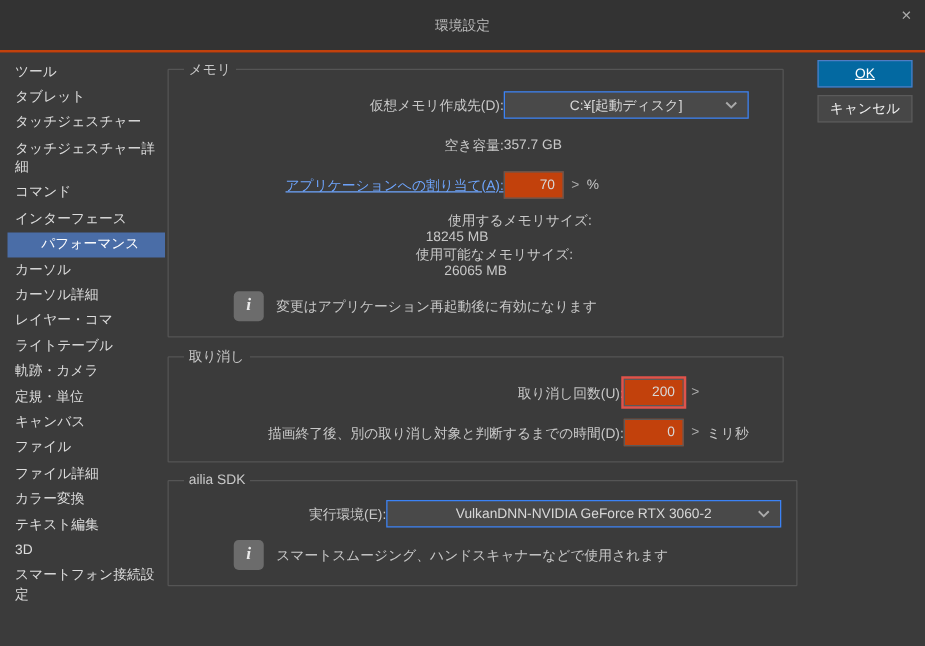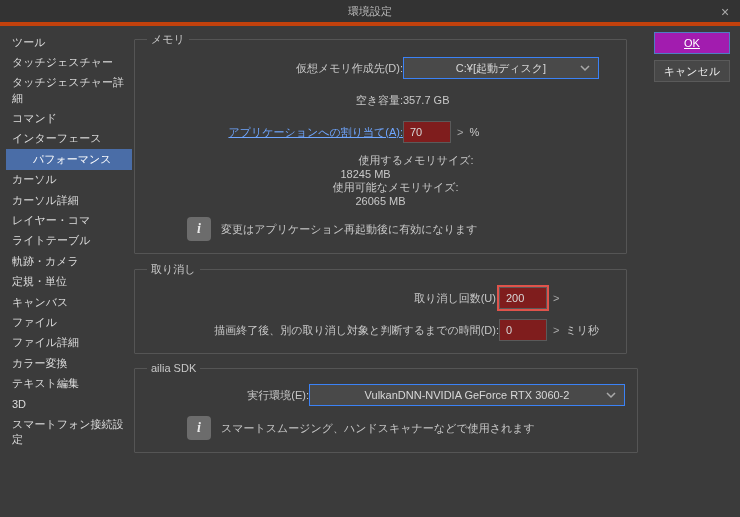--- a/index.html
+++ b/index.html
@@ -6,27 +6,27 @@
   body {
     font-family: "Meiryo", "MS Gothic", sans-serif;
     font-size: 11px;
     color: #c8c8c8;
     background: #333333;
     width: 740px;
     height: 517px;
     overflow: hidden;
   }
   .titlebar {
-    height: 26px;
+    height: 42px;
     background: #333333;
     display: flex;
     align-items: center;
     justify-content: center;
     position: relative;
-    border-bottom: 4px solid #c2410c;
+    border-bottom: 2px solid #c2410c;
   }
   .titlebar .title { color: #bbb; font-size: 11px; }
   .titlebar .close {
     position: absolute;
     right: 6px;
     top: 3px;
     width: 18px; height: 18px;
     display: flex; align-items: center; justify-content: center;
     color: #aaa;
     font-size: 14px;
@@ -72,21 +72,21 @@
     margin-bottom: 6px;
     text-align: center;
     line-height: 20px;
     font-size: 11px;
     color: #eee;
     border: 1px solid #5a5a5a;
     background: #474747;
     cursor: pointer;
   }
   .btn.primary {
-    background: #a21caf;
+    background: #0369a1;
     border-color: #4f7dc4;
     color: #fff;
     text-decoration: underline;
   }
   fieldset {
     border: 1px solid #555;
     border-radius: 1px;
     margin-bottom: 8px;
     padding: 10px 12px 12px 12px;
   }
@@ -124,26 +124,26 @@
     cursor: pointer;
   }
   .select .chev {
     position: absolute;
     right: 8px;
     top: 5px;
   }
   .input {
     height: 22px;
     width: 48px;
-    background: #7f1d1d;
+    background: #c2410c;
     border: 1px solid #5a5a5a;
     color: #d8d8d8;
     padding: 0 6px;
     font-size: 11px;
-    text-align: left;
+    text-align: right;
   }
   .input.highlight {
     outline: 2px solid #e0534b;
     outline-offset: 0;
   }
   .chev-right {
     color: #aaa;
     padding: 0 6px;
     cursor: pointer;
     font-size: 11px;
@@ -169,20 +169,21 @@
 <body>
 
 <div class="titlebar">
   <span class="title">環境設定</span>
   <span class="close">×</span>
 </div>
 
 <div class="body">
   <div class="sidebar" id="sidebar">
       <div class="sidebar-item">ツール</div>
+      <div class="sidebar-item">タブレット</div>
       <div class="sidebar-item">タッチジェスチャー</div>
       <div class="sidebar-item">タッチジェスチャー詳細</div>
       <div class="sidebar-item">コマンド</div>
       <div class="sidebar-item">インターフェース</div>
       <div class="sidebar-item selected">パフォーマンス</div>
       <div class="sidebar-item">カーソル</div>
       <div class="sidebar-item">カーソル詳細</div>
       <div class="sidebar-item">レイヤー・コマ</div>
       <div class="sidebar-item">ライトテーブル</div>
       <div class="sidebar-item">軌跡・カメラ</div>

